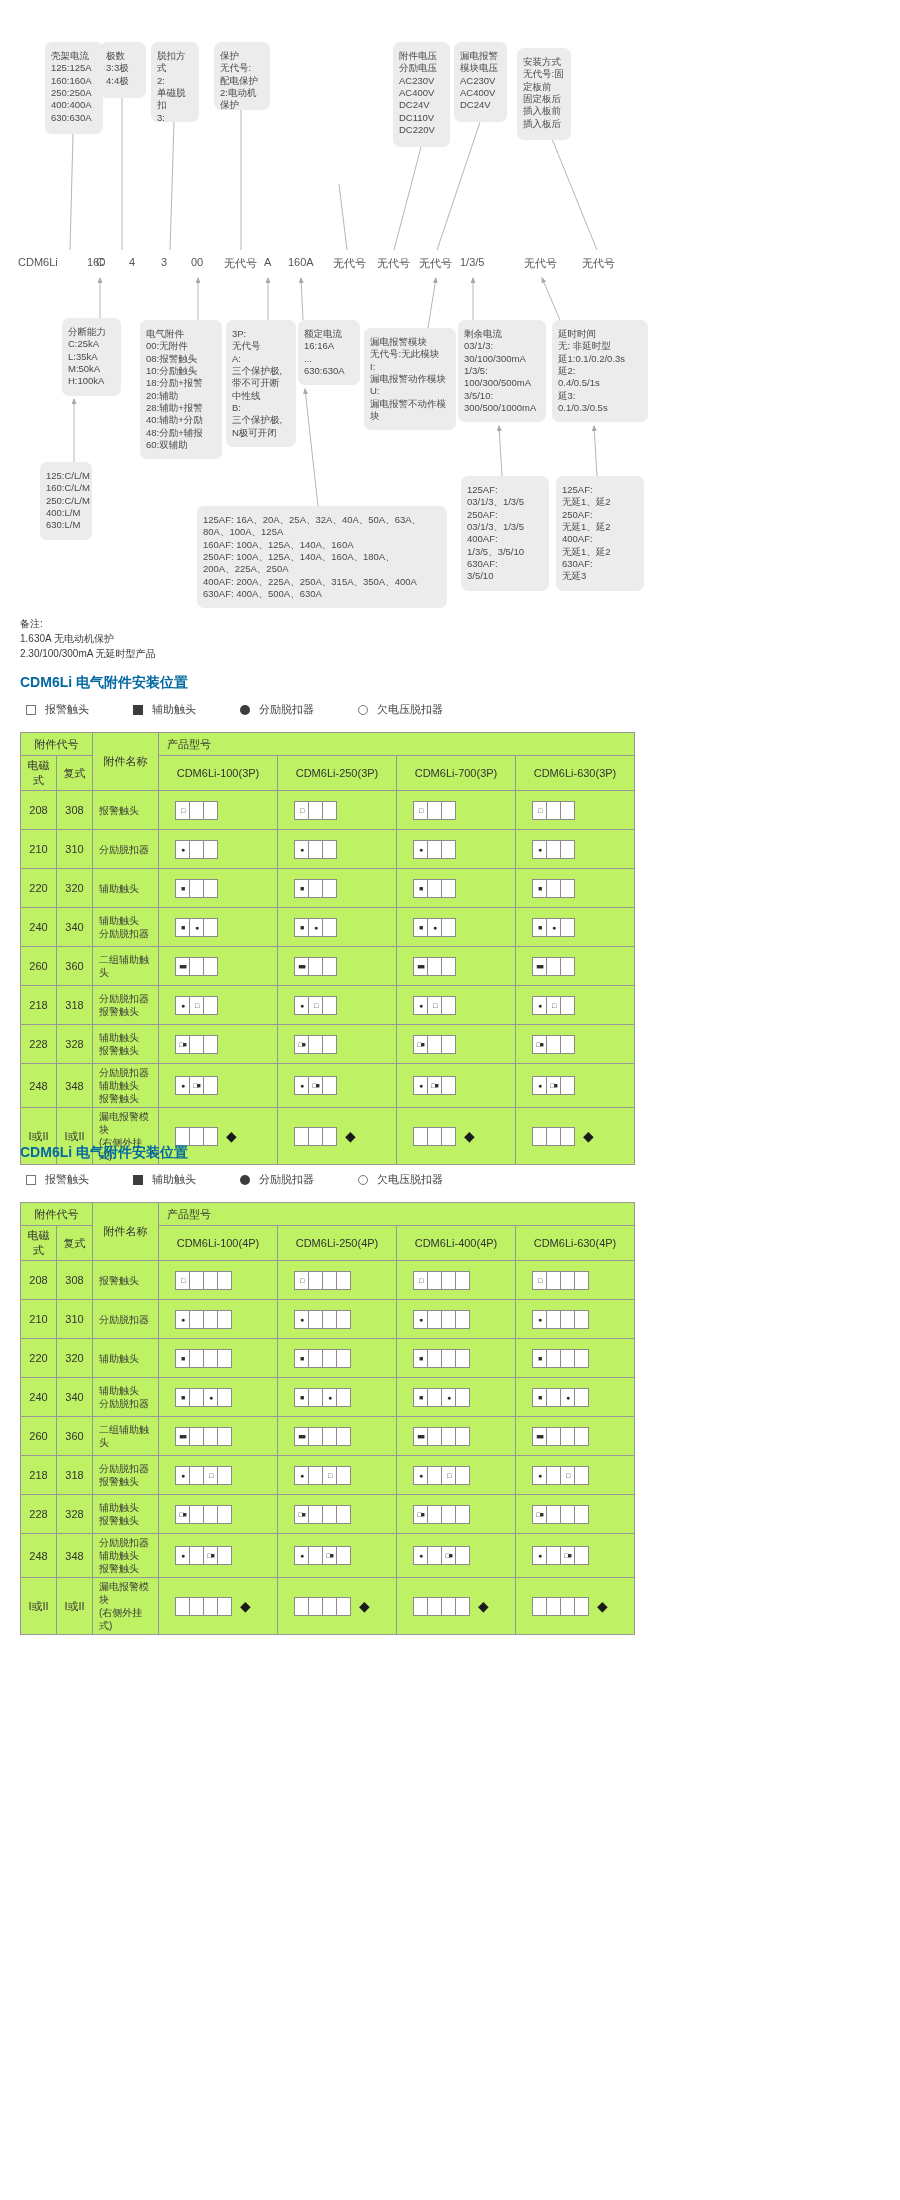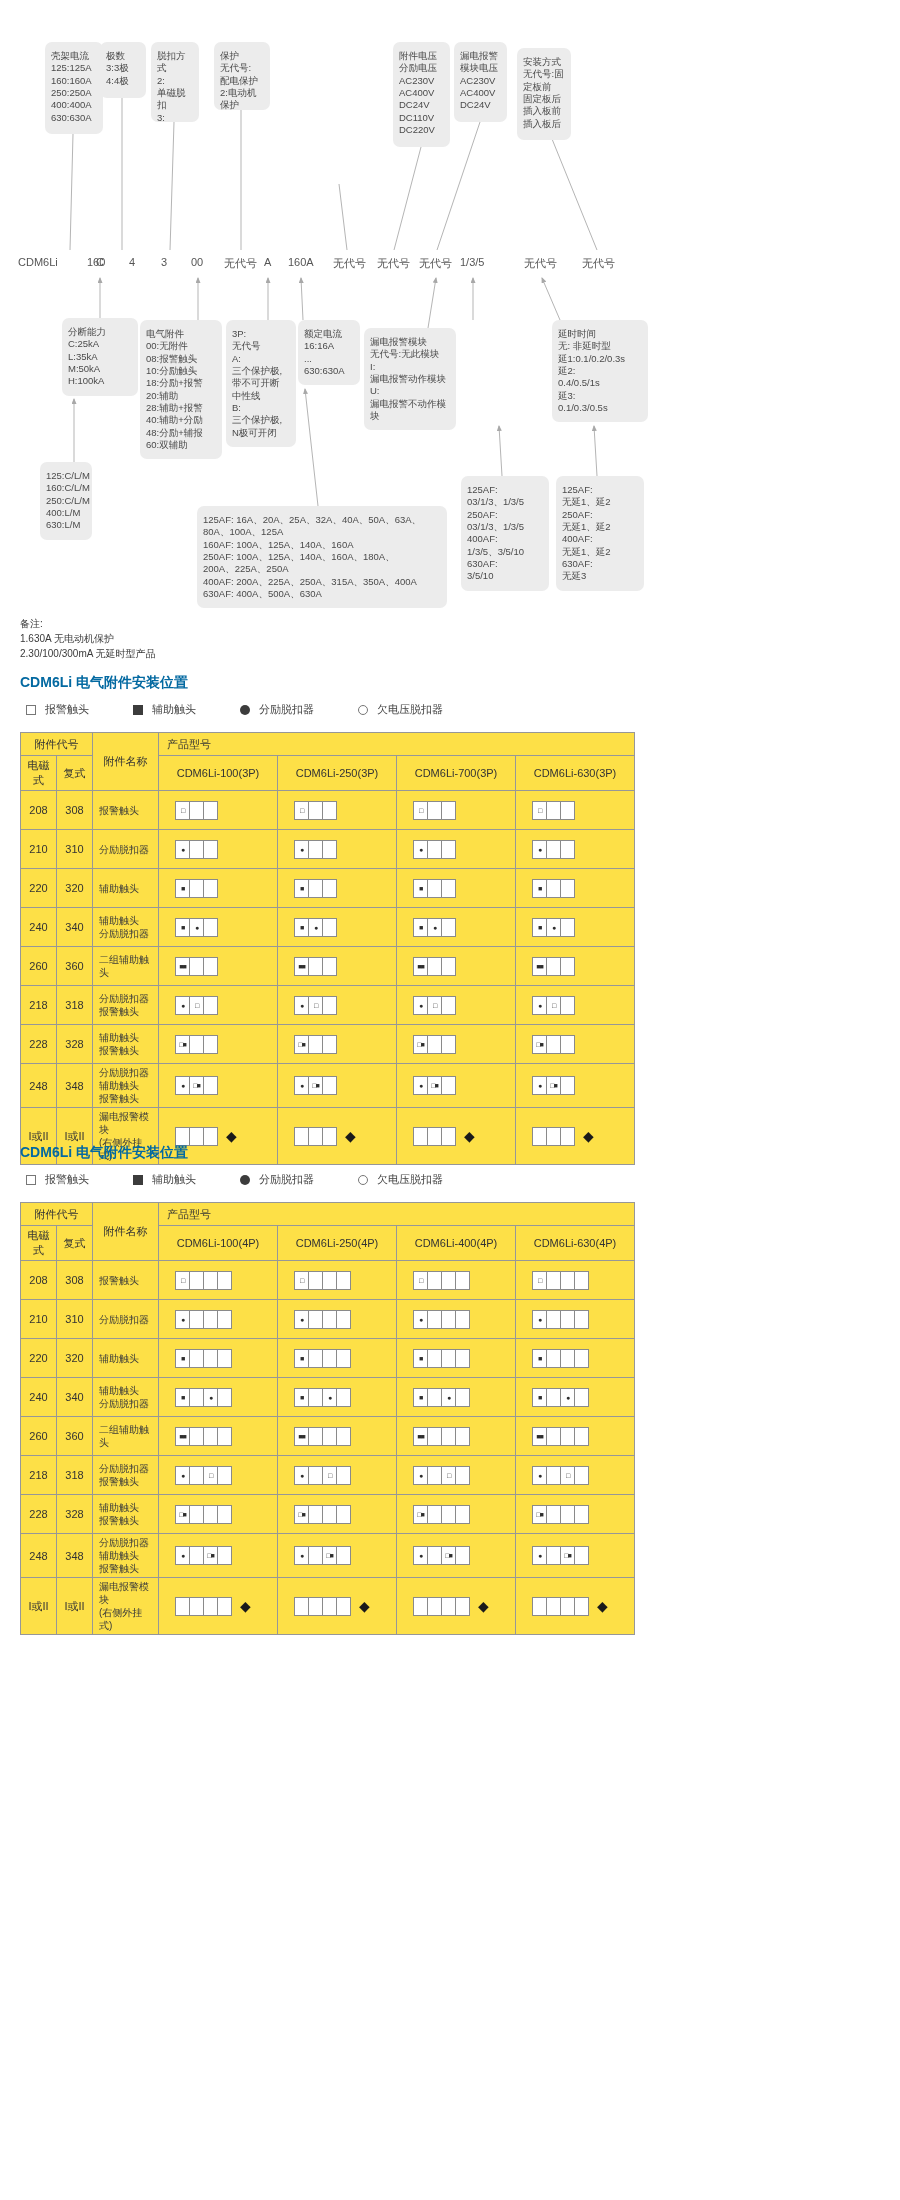--- a/index.html
+++ b/index.html
@@ -21,21 +21,21 @@
   .section-title { position:absolute; font-size:14px; font-weight:bold; color:#0369a1; }
 
   .legend { position:absolute; display:flex; gap:44px; align-items:center; font-size:11px; color:#444; }
   .legend-item { display:flex; align-items:center; gap:9px; }
   .sym { display:inline-block; width:10px; height:10px; box-sizing:border-box; }
   .sym.square-empty { border:1px solid #777; background:#fff; }
   .sym.square-fill  { background:#3c3c3c; }
   .sym.circle-fill  { background:#3c3c3c; border-radius:50%; }
   .sym.circle-empty { border:1px solid #777; border-radius:50%; background:#fff; }
 
-  .atable { position:absolute; border-collapse:collapse; background:#fde047; }
+  .atable { position:absolute; border-collapse:collapse; background:#bef264; }
   .atable th, .atable td { border:1px solid #979797; padding:2px 3px; text-align:center; vertical-align:middle; color:#333; }
   .atable th { font-size:11px; font-weight:normal; height:18px; }
   .atable th.left { text-align:left; padding-left:8px; }
   .atable td { font-size:11px; height:34px; }
   .atable td.name { text-align:left; padding-left:6px; font-size:10px; line-height:1.3; white-space:pre-line; color:#3a3a3a; }
   .diagram { display:flex; align-items:center; padding-left:13px; }
   .slot { width:13px; height:17px; border:1px solid #8a8a8a; margin-left:-1px; background:#fff;
           display:flex; align-items:center; justify-content:center;
           font-size:7px; color:#2e2e2e; letter-spacing:-1px; }
   .slot:first-child { margin-left:0; }
@@ -123,21 +123,21 @@
       <span class="codeitem" style="left: 264px;">A</span>
       <span class="codeitem" style="left: 288px;">160A</span>
       <span class="codeitem" style="left: 333px;">无代号</span>
       <span class="codeitem" style="left: 377px;">无代号</span>
       <span class="codeitem" style="left: 419px;">无代号</span>
       <span class="codeitem" style="left: 460px;">1/3/5</span>
       <span class="codeitem" style="left: 524px;">无代号</span>
       <span class="codeitem" style="left: 582px;">无代号</span>
     </div>
 
-  <div class="fbox" style="left:62px;top:318px;width:76px">分断能力
+  <div class="fbox" style="left:62px;top:318px;width:59px">分断能力
 C:25kA
 L:35kA
 M:50kA
 H:100kA</div>
   <div class="fbox" style="left:140px;top:320px;width:82px">电气附件
 00:无附件
 08:报警触头
 10:分励触头
 18:分励+报警
 20:辅助
@@ -157,20 +157,27 @@
   <div class="fbox" style="left:298px;top:320px;width:62px">额定电流
 16:16A
 ...
 630:630A</div>
   <div class="fbox" style="left:364px;top:328px;width:92px">漏电报警模块
 无代号:无此模块
 I:
 漏电报警动作模块
 U:
 漏电报警不动作模块</div>
+  <div class="fbox" style="left:458px;top:320px;width:88px">剩余电流
+03/1/3:
+30/100/300mA
+1/3/5:
+100/300/500mA
+3/5/10:
+300/500/1000mA</div>
   <div class="fbox" style="left:552px;top:320px;width:96px">延时时间
 无: 非延时型
 延1:0.1/0.2/0.3s
 延2:
 0.4/0.5/1s
 延3:
 0.1/0.3/0.5s</div>
 
   <div class="fbox" style="left:40px;top:462px;width:52px">125:C/L/M
 160:C/L/M

